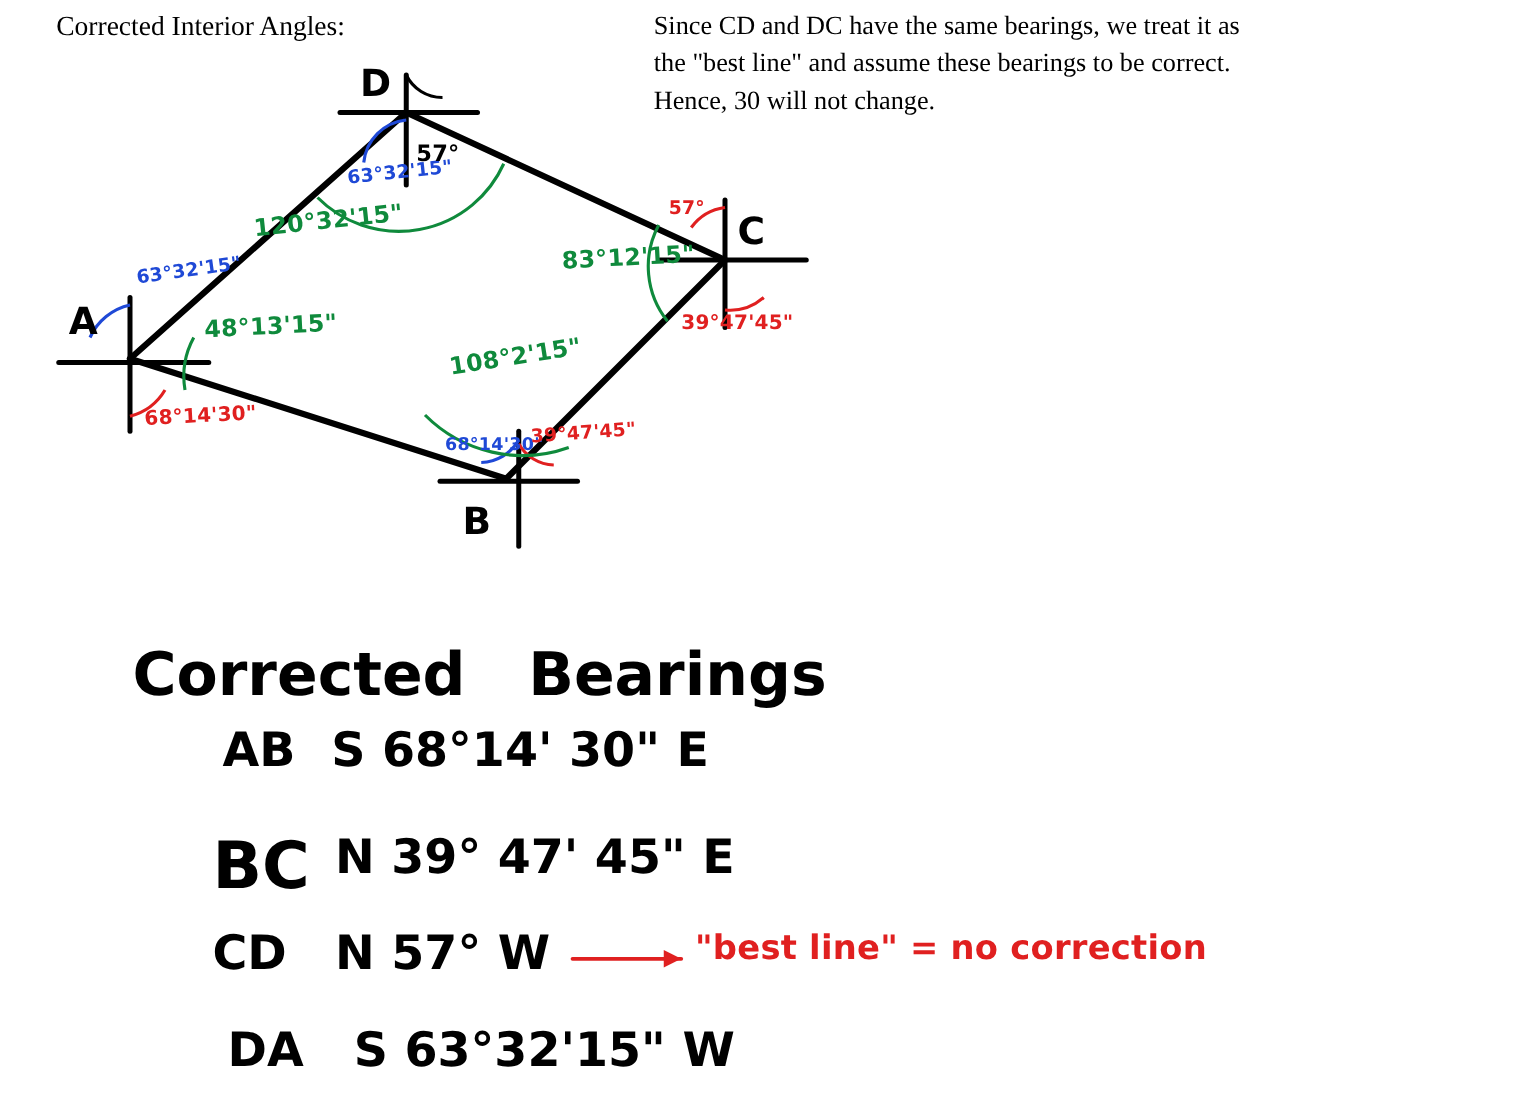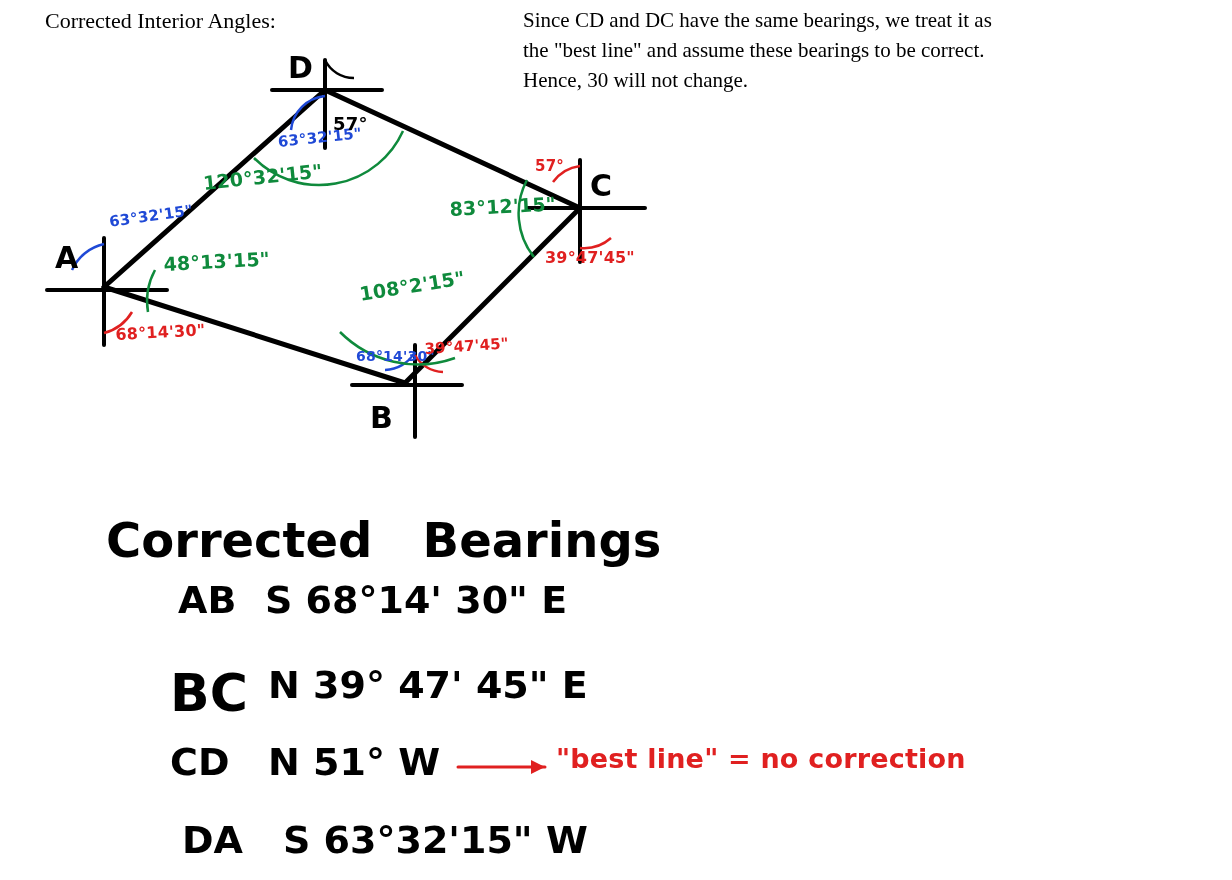--- a/index.html
+++ b/index.html
@@ -178,21 +178,21 @@
     <div class="txt bigline" style="left:265px; top:578px; font-size:38px;">S 68°14' 30" E</div>
   </div>
 
   <div>
     <div class="txt bigline" style="left:170px; top:663px; font-size:52px;">BC</div>
     <div class="txt bigline" style="left:268px; top:663px; font-size:38px;">N 39° 47' 45" E</div>
   </div>
 
   <div>
     <div class="txt bigline" style="left:170px; top:740px; font-size:38px;text-align:right;">CD</div>
-    <div class="txt bigline" style="left:268px; top:740px; font-size:38px;">N 51° W</div>
+    <div class="txt bigline" style="left:268px; top:740px; font-size:38px;">N 57° W</div>
     <div class="txt hand red" style="left:556px; top:743px; font-size:27px;">"best line" = no correction</div>
   </div>
 
   <div>
     <div class="txt bigline" style="left:182px; top:818px; font-size:38px;">DA</div>
     <div class="txt bigline" style="left:283px; top:818px; font-size:38px;">S 63°32'15" W</div>
   </div>
 
 </div>
 

